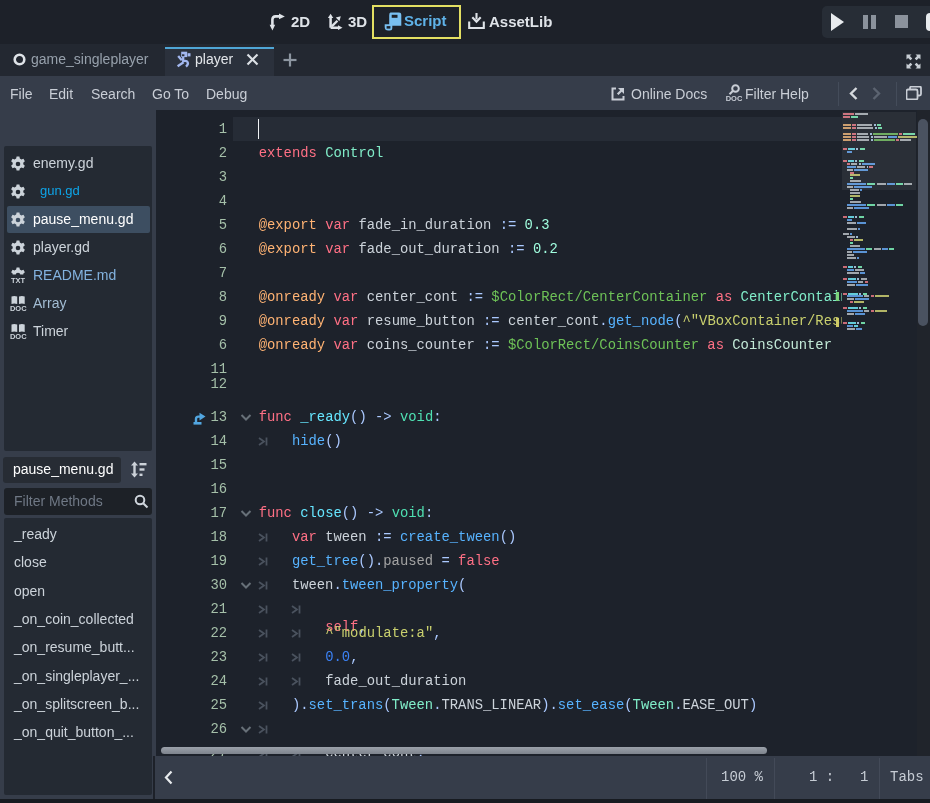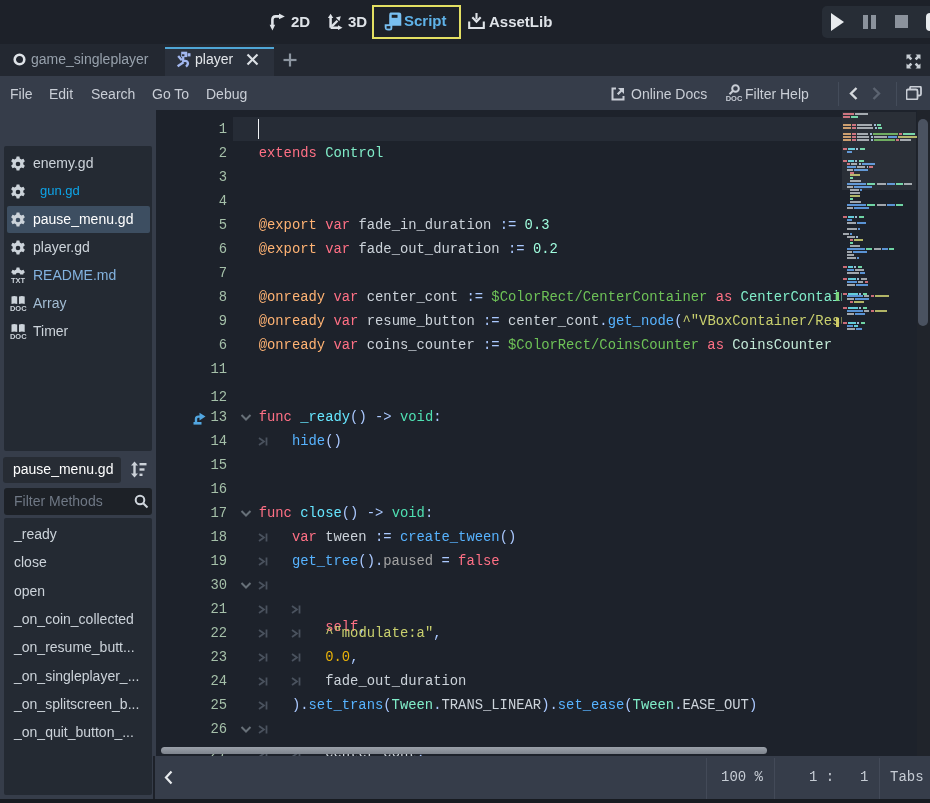--- a/index.html
+++ b/index.html
@@ -215,21 +215,21 @@
 <div class="gn" style="top:237px">6</div>
 <div class="cl" style="left:258.7px;top:237px"><span style="color:#ffb373">@export</span><span style="color:#ccd3da"> </span><span style="color:#ff7085">var</span><span style="color:#ccd3da"> fade_out_duration </span><span style="color:#abc9ff">:=</span><span style="color:#ccd3da"> </span><span style="color:#a1ffe0">0.2</span></div>
 <div class="gn" style="top:261px">7</div>
 <div class="gn" style="top:285px">8</div>
 <div class="cl" style="left:258.7px;top:285px"><span style="color:#ffb373">@onready</span><span style="color:#ccd3da"> </span><span style="color:#ff7085">var</span><span style="color:#ccd3da"> center_cont </span><span style="color:#abc9ff">:=</span><span style="color:#ccd3da"> </span><span style="color:#6ec257">$ColorRect/CenterContainer</span><span style="color:#ccd3da"> </span><span style="color:#ff7085">as</span><span style="color:#ccd3da"> </span><span style="color:#80ecc8">CenterContainer</span></div>
 <div class="gn" style="top:309px">9</div>
 <div class="cl" style="left:258.7px;top:309px"><span style="color:#ffb373">@onready</span><span style="color:#ccd3da"> </span><span style="color:#ff7085">var</span><span style="color:#ccd3da"> resume_button </span><span style="color:#abc9ff">:=</span><span style="color:#ccd3da"> center_cont</span><span style="color:#abc9ff">.</span><span style="color:#57b3ff">get_node</span><span style="color:#abc9ff">(</span><span style="color:#c9d06e">^"VBoxContainer/Resume</span></div>
 <div class="gn" style="top:333px">6</div>
 <div class="cl" style="left:258.7px;top:333px"><span style="color:#ffb373">@onready</span><span style="color:#ccd3da"> </span><span style="color:#ff7085">var</span><span style="color:#ccd3da"> coins_counter </span><span style="color:#abc9ff">:=</span><span style="color:#ccd3da"> </span><span style="color:#6ec257">$ColorRect/CoinsCounter</span><span style="color:#ccd3da"> </span><span style="color:#ff7085">as</span><span style="color:#ccd3da"> </span><span style="color:#c3ead8">CoinsCounter</span></div>
 <div class="gn" style="top:357px">11</div>
-<div class="gn" style="top:385px">12</div>
+<div class="gn" style="top:372px">12</div>
 <div class="gn" style="top:405px">13</div>
 <div class="cl" style="left:258.7px;top:405px"><span style="color:#ff7085">func</span><span style="color:#ccd3da"> </span><span style="color:#66e6ff">_ready</span><span style="color:#abc9ff">()</span><span style="color:#ccd3da"> </span><span style="color:#abc9ff">-&gt;</span><span style="color:#ccd3da"> </span><span style="color:#4fe0b2">void</span><span style="color:#abc9ff">:</span></div>
 <svg class="tm" style="left:240px;top:414px" width="12" height="7" viewBox="0 0 12 7">
         <path d="M1.5 1 L6 5.5 L10.5 1" fill="none" stroke="#677078" stroke-width="2"></path>
       </svg>
 <div class="gn" style="top:429px">14</div>
 <div class="cl" style="left:291.9px;top:429px"><span style="color:#57b3ff">hide</span><span style="color:#abc9ff">()</span></div>
 <svg class="tm" style="left:257.5px;top:437px" width="11" height="9" viewBox="0 0 11 9">
         <path d="M1 1 L6 4.5 L1 8" fill="none" stroke="#4a525e" stroke-width="1.8"></path>
         <rect x="7.6" y="0.5" width="1.8" height="8" fill="#4a525e"></rect>
@@ -247,20 +247,21 @@
         <path d="M1 1 L6 4.5 L1 8" fill="none" stroke="#4a525e" stroke-width="1.8"></path>
         <rect x="7.6" y="0.5" width="1.8" height="8" fill="#4a525e"></rect>
       </svg>
 <div class="gn" style="top:549px">19</div>
 <div class="cl" style="left:291.9px;top:549px"><span style="color:#57b3ff">get_tree</span><span style="color:#abc9ff">()</span><span style="color:#abc9ff">.</span><span style="color:#a3a3a3">paused </span><span style="color:#abc9ff">=</span><span style="color:#ccd3da"> </span><span style="color:#ff7085">false</span></div>
 <svg class="tm" style="left:257.5px;top:557px" width="11" height="9" viewBox="0 0 11 9">
         <path d="M1 1 L6 4.5 L1 8" fill="none" stroke="#4a525e" stroke-width="1.8"></path>
         <rect x="7.6" y="0.5" width="1.8" height="8" fill="#4a525e"></rect>
       </svg>
 <div class="gn" style="top:573px">30</div>
+<div class="cl" style="left:291.9px;top:573px"><span style="color:#ccd3da">tween</span><span style="color:#abc9ff">.</span><span style="color:#57b3ff">tween_property</span><span style="color:#abc9ff">(</span></div>
 <svg class="tm" style="left:257.5px;top:581px" width="11" height="9" viewBox="0 0 11 9">
         <path d="M1 1 L6 4.5 L1 8" fill="none" stroke="#4a525e" stroke-width="1.8"></path>
         <rect x="7.6" y="0.5" width="1.8" height="8" fill="#4a525e"></rect>
       </svg>
 <svg class="tm" style="left:240px;top:582px" width="12" height="7" viewBox="0 0 12 7">
         <path d="M1.5 1 L6 5.5 L10.5 1" fill="none" stroke="#677078" stroke-width="2"></path>
       </svg>
 <div class="gn" style="top:597px">21</div>
 <div class="cl" style="left:325.2px;top:615px"><span style="color:#ff7085">self</span><span style="color:#abc9ff">,</span></div>
 <svg class="tm" style="left:257.5px;top:605px" width="11" height="9" viewBox="0 0 11 9">
@@ -275,21 +276,21 @@
 <div class="cl" style="left:325.2px;top:621px"><span style="color:#c9d06e">^"modulate:a"</span><span style="color:#abc9ff">,</span></div>
 <svg class="tm" style="left:257.5px;top:629px" width="11" height="9" viewBox="0 0 11 9">
         <path d="M1 1 L6 4.5 L1 8" fill="none" stroke="#4a525e" stroke-width="1.8"></path>
         <rect x="7.6" y="0.5" width="1.8" height="8" fill="#4a525e"></rect>
       </svg>
 <svg class="tm" style="left:290.7px;top:629px" width="11" height="9" viewBox="0 0 11 9">
         <path d="M1 1 L6 4.5 L1 8" fill="none" stroke="#4a525e" stroke-width="1.8"></path>
         <rect x="7.6" y="0.5" width="1.8" height="8" fill="#4a525e"></rect>
       </svg>
 <div class="gn" style="top:645px">23</div>
-<div class="cl" style="left:325.2px;top:645px"><span style="color:#eab308">0.0</span><span style="color:#abc9ff">,</span></div>
+<div class="cl" style="left:325.2px;top:645px"><span style="color:#3b82f6">0.0</span><span style="color:#abc9ff">,</span></div>
 <svg class="tm" style="left:257.5px;top:653px" width="11" height="9" viewBox="0 0 11 9">
         <path d="M1 1 L6 4.5 L1 8" fill="none" stroke="#4a525e" stroke-width="1.8"></path>
         <rect x="7.6" y="0.5" width="1.8" height="8" fill="#4a525e"></rect>
       </svg>
 <svg class="tm" style="left:290.7px;top:653px" width="11" height="9" viewBox="0 0 11 9">
         <path d="M1 1 L6 4.5 L1 8" fill="none" stroke="#4a525e" stroke-width="1.8"></path>
         <rect x="7.6" y="0.5" width="1.8" height="8" fill="#4a525e"></rect>
       </svg>
 <div class="gn" style="top:669px">24</div>
 <div class="cl" style="left:325.2px;top:669px"><span style="color:#ccd3da">fade_out_duration</span></div>

